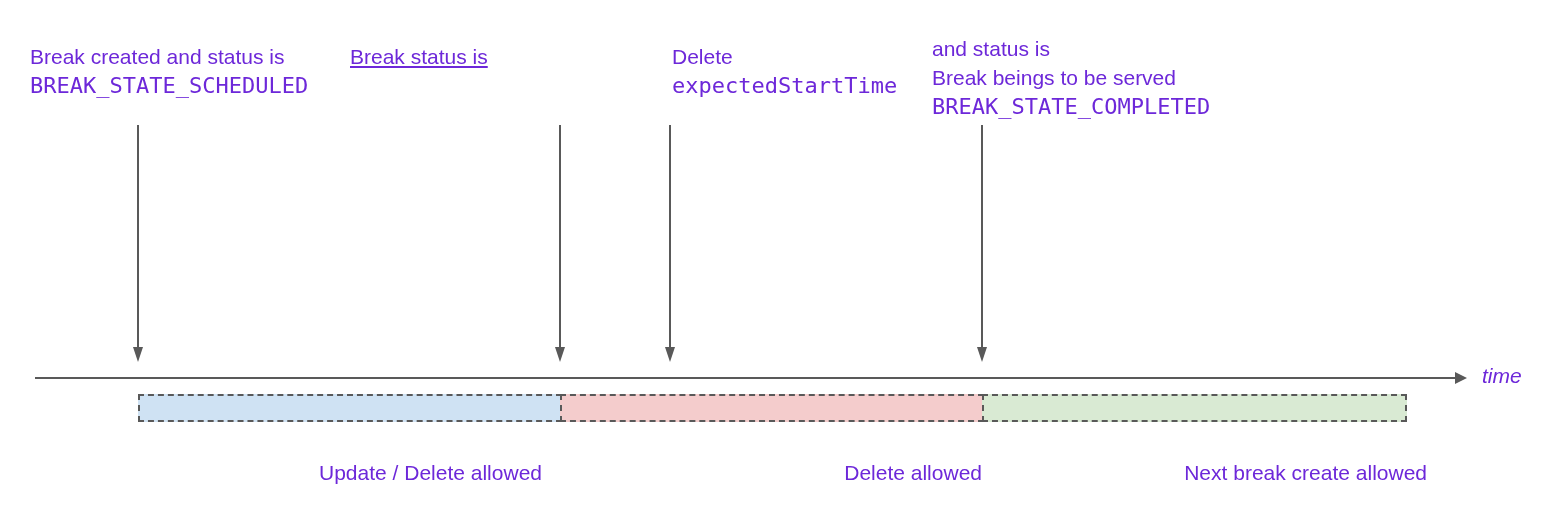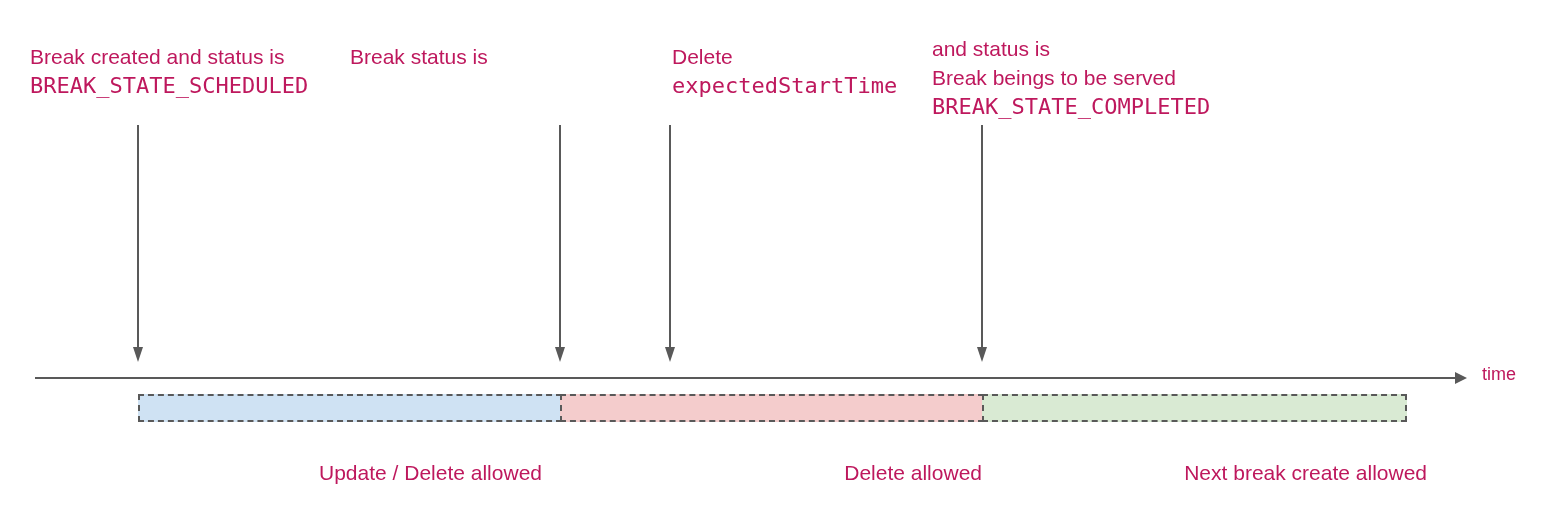--- a/index.html
+++ b/index.html
@@ -3,37 +3,37 @@
 <meta charset="utf-8">
 <style>
   html, body { margin: 0; padding: 0; background: #ffffff; }
   .canvas {
     position: relative;
     width: 1510px;
     height: 520px;
     background: #ffffff;
     overflow: hidden;
     font-family: "Liberation Sans", sans-serif;
-    color: #be185d;
+    color: #6d28d9;
     padding-left: 34px;
   }
   
   .annotation {
     position: absolute;
     font-size: 21px;
     line-height: 29px;
     white-space: nowrap;
   }
   .annotation .mono {
     font-family: "DejaVu Sans Mono", monospace;
     font-size: 22px;
   }
   .annotation div { display: block; }
   #ann1 { left: 30px;  top: 42px; }
-  #ann2 { left: 350px; top: 42px; }
+  #ann2 { left: 350px; top: 42px; text-decoration: underline; }
   #ann3 { left: 672px; top: 42px; }
   #ann4 { left: 932px; top: 34px; }
   
   .v-arrow {
     position: absolute;
     top: 125px;
     width: 2px;
     height: 222px;
     background: #595959;
   }
@@ -65,22 +65,23 @@
     top: 372px;
     width: 0; height: 0;
     border-top: 6px solid transparent;
     border-bottom: 6px solid transparent;
     border-left: 12px solid #595959;
   }
   .axis-label {
     position: absolute;
     left: 1482px;
     top: 364px;
-    font-size: 18px;
+    font-size: 21px;
     white-space: nowrap;
+    font-style: italic;
   }
   
   .segment {
     position: absolute;
     top: 394px;
     height: 28px;
     box-sizing: border-box;
     border: 2px dashed #595959;
   }
   #seg1 { left: 138px; width: 424px; }

